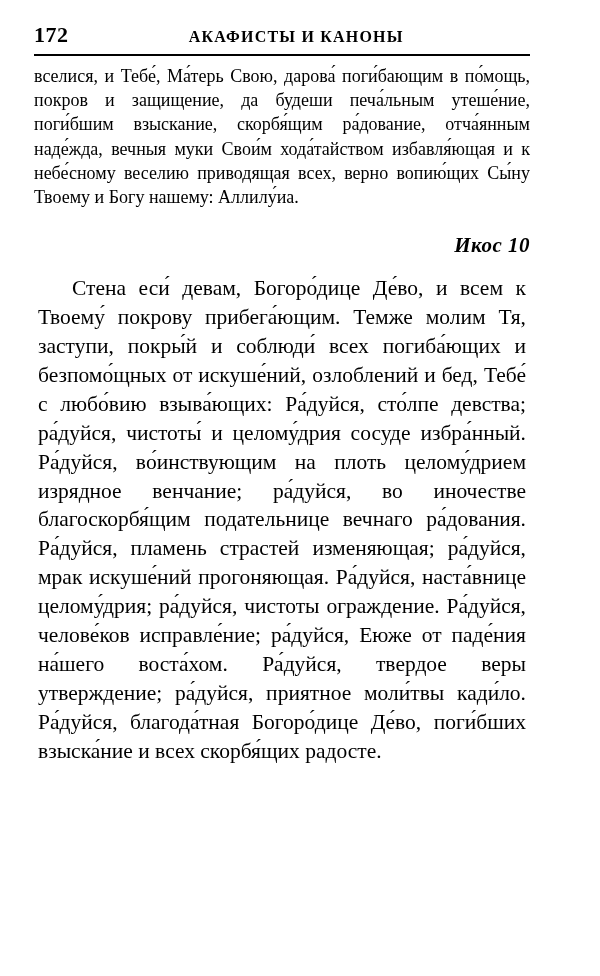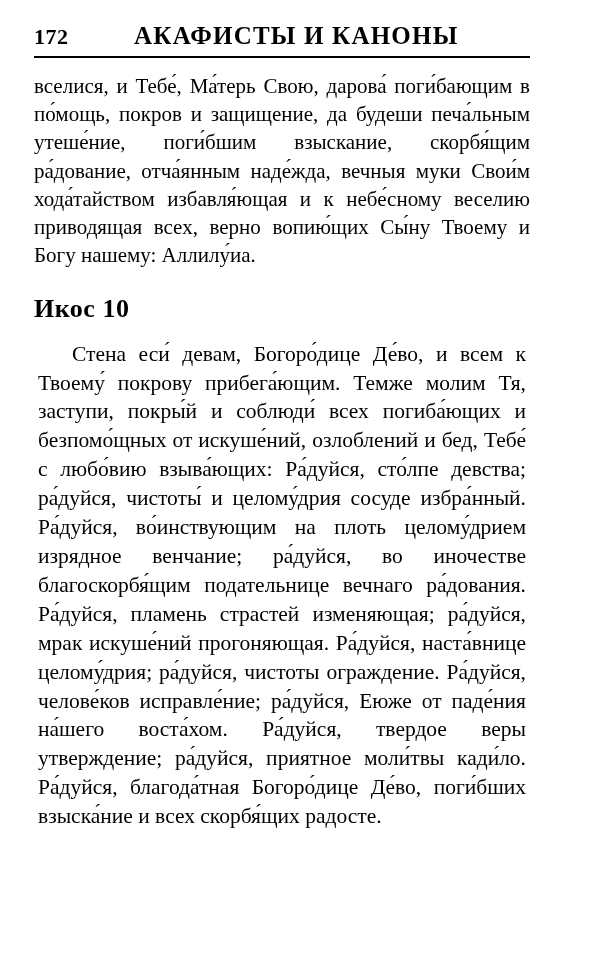--- a/index.html
+++ b/index.html
@@ -29,38 +29,39 @@
     border-bottom: 2.5px solid #000;
   }
   .page-number {
     font-size: 22px;
     font-weight: bold;
     letter-spacing: 0.5px;
   }
   .header-title {
     flex: 1;
     text-align: center;
-    font-size: 25px;
+    font-size: 16px;
     font-weight: bold;
     letter-spacing: 1.2px;
     padding-right: 6px;
   }
   .body-text {
-    font-size: 21px;
+    font-size: 18px;
     line-height: 1.345;
     text-align: justify;
     text-justify: inter-word;
-    margin-top: 14px;
+    margin-top: 8px;
     hyphens: manual;
     font-family: Liberation Serif, serif;
   }
   .section-title {
     font-weight: bold;
-    font-size: 26px;
-    text-align: left;
+    font-style: italic;
+    font-size: 21px;
+    text-align: right;
     margin: 24px 0 16px 0;
     letter-spacing: 0.5px;
   }
   .para {
     font-size: 21.5px;
     line-height: 1.345;
     text-align: justify;
     text-justify: inter-word;
     text-indent: 34px;
     margin: 4px;

